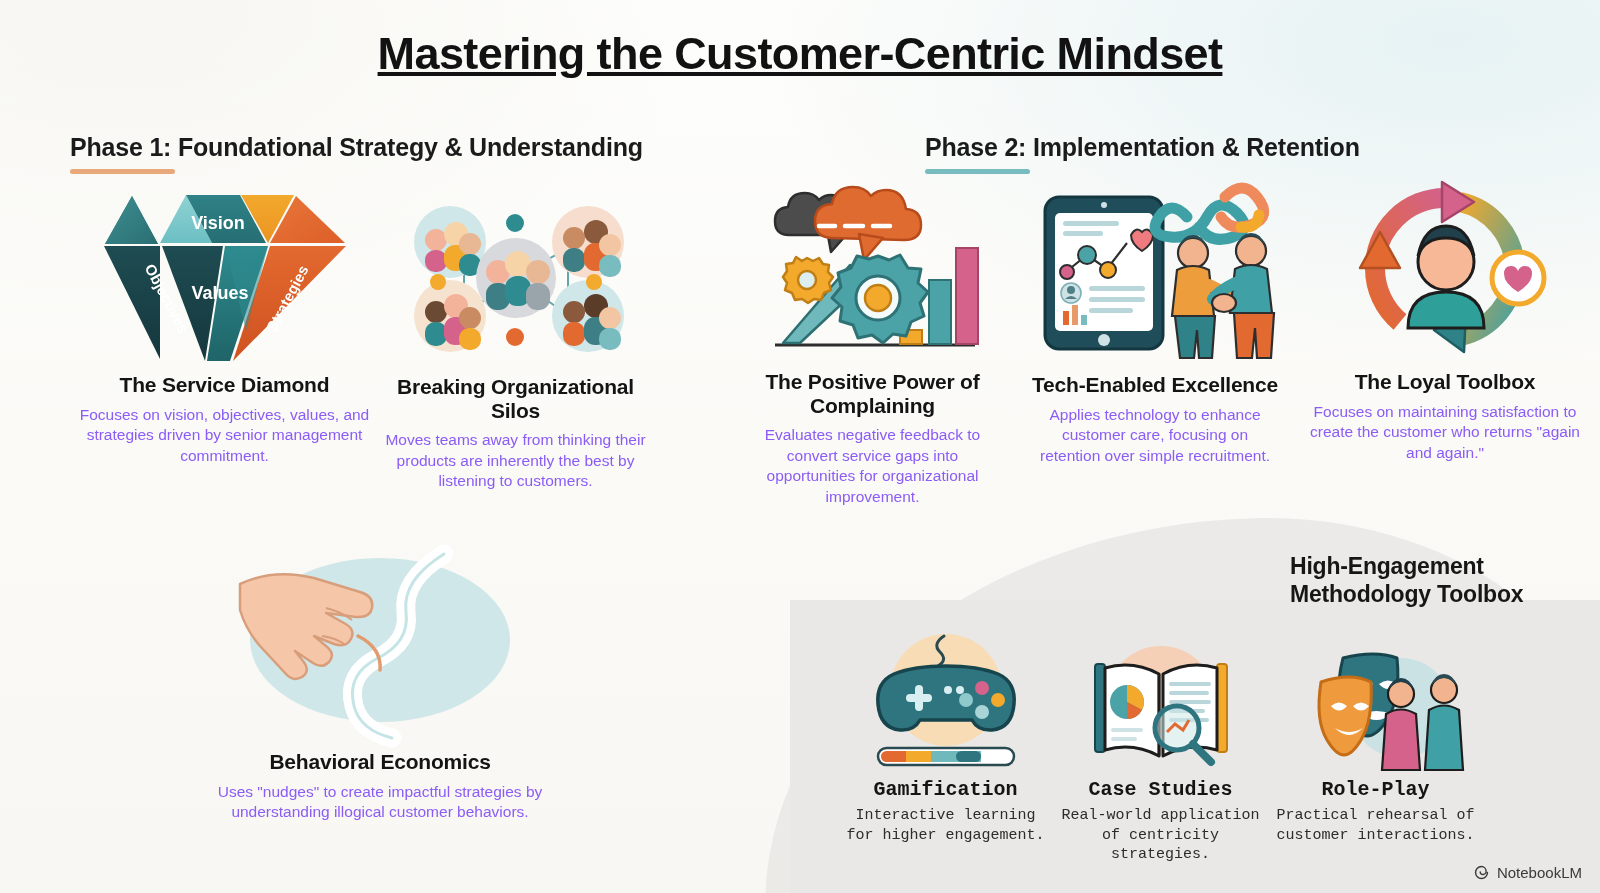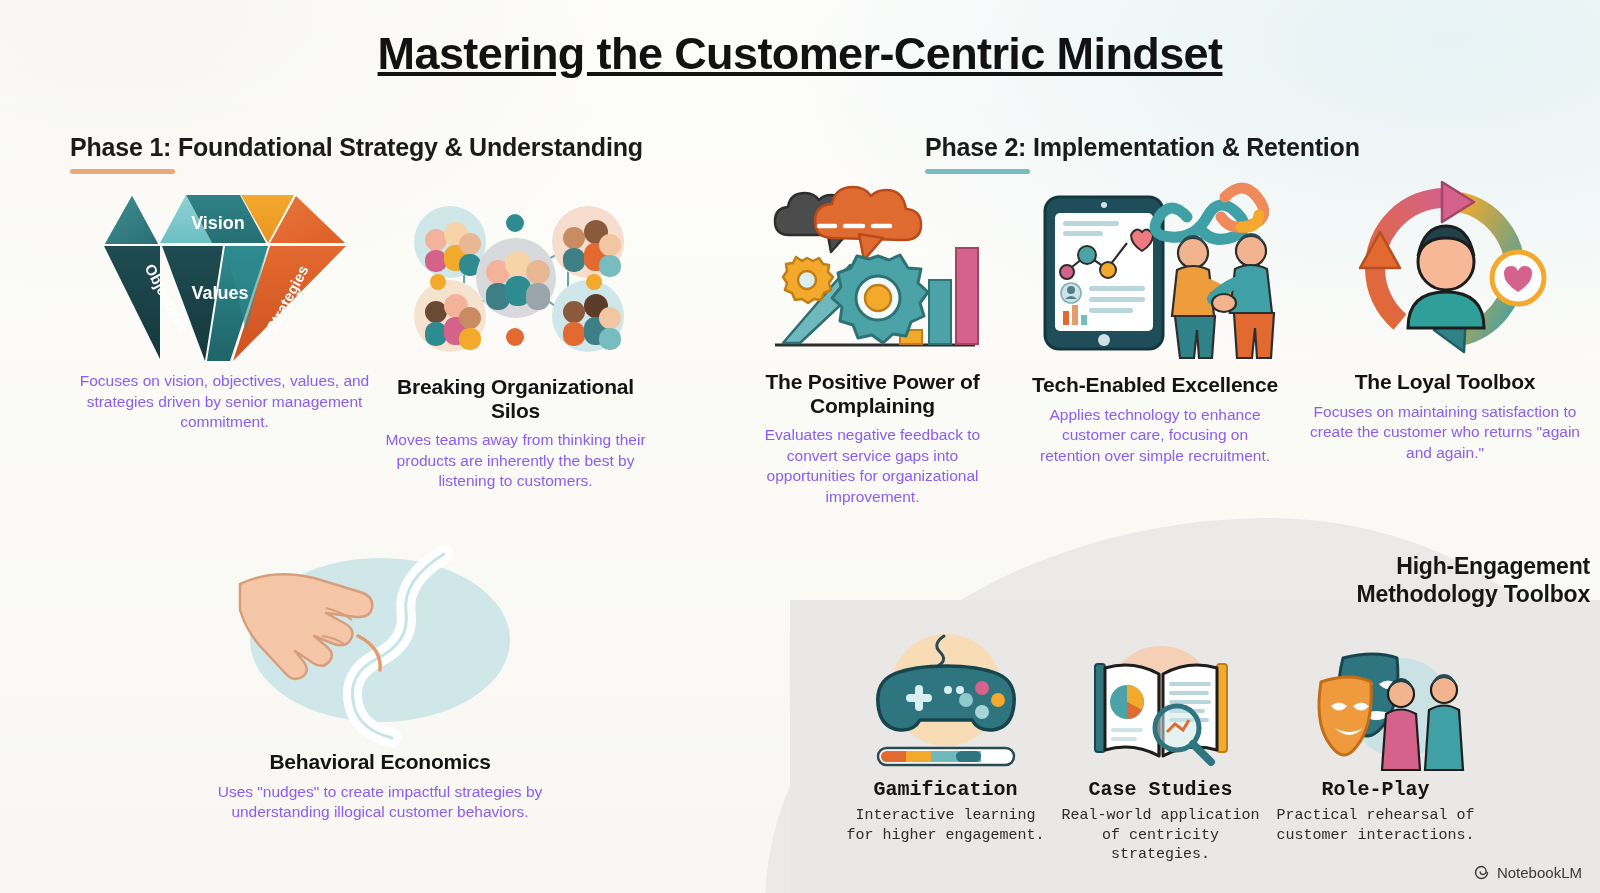--- a/index.html
+++ b/index.html
@@ -46,21 +46,21 @@
   .card h3{margin:10px 0 6px;font-size:21px;font-weight:700;line-height:1.12;color:#141414;letter-spacing:-.2px;}
   .card p{margin:8px;font-size:15.5px;line-height:1.33;color:#8b5cf6;}
 
   #card-diamond{left:62px;top:188px;width:325px;}
   #card-silos{left:373px;top:190px;width:285px;}
   #card-complaining{left:745px;top:185px;width:255px;}
   #card-tech{left:1030px;top:188px;width:250px;}
   #card-loyal{left:1300px;top:185px;width:290px;}
   #card-behavioral{left:205px;top:540px;width:350px;}
 
-  .toolbox-title{position:absolute;left:1290px;top:553px;width:300px;text-align:right;
+  .toolbox-title{position:absolute;left:1290px;top:553px;width:300px;text-align:left;
     font-size:23px;font-weight:700;line-height:1.2;color:#161616;letter-spacing:-.2px;}
 
   .tcard{position:absolute;text-align:center;width:215px;font-family:Liberation Mono, monospace;}
   .tcard .icon-wrap{height:145px;display:flex;align-items:flex-end;justify-content:center;}
   .tcard h3{margin:8px 0 5px;font-size:20px;font-weight:700;color:#141414;}
   .tcard p{margin:0;font-size:15px;line-height:1.3;color:#2c2c2c;}
   #tc-gam{left:838px;top:625px;}
   #tc-case{left:1053px;top:625px;}
   #tc-role{left:1268px;top:625px;}
 
@@ -143,20 +143,21 @@
         <polygon points="125,55 168,55 130,170 107,170" fill="url(#dg7)"></polygon>
         <polygon points="170,55 246,55 133,170" fill="url(#dg8)"></polygon>
 
         <polygon points="125,55 168,55 146,140" fill="#2e8b8f" opacity=".55"></polygon>
         <text x="118" y="38" fill="#ffffff" font-size="18" font-weight="700" font-family="Liberation Sans, sans-serif" text-anchor="middle">Vision</text>
         <text x="120" y="108" fill="#ffffff" font-size="18" font-weight="700" font-family="Liberation Sans, sans-serif" text-anchor="middle">Values</text>
         <text x="62" y="110" fill="#ffffff" font-size="15" font-weight="700" font-family="Liberation Sans, sans-serif" text-anchor="middle" transform="rotate(62 62 110)">Objectives</text>
         <text x="192" y="110" fill="#ffffff" font-size="15" font-weight="700" font-family="Liberation Sans, sans-serif" text-anchor="middle" transform="rotate(-62 192 110)">Strategies</text>
       </svg>
     </div>
+    <h3>The Service Diamond</h3>
     <p>Focuses on vision, objectives, values, and strategies driven by senior management commitment.</p>
   </div>
 
   <div class="card" id="card-silos">
     <div class="icon-wrap">
       <svg width="235" height="175" viewBox="0 0 235 175">
         <g stroke="#2e8b8f" stroke-width="2" fill="none" opacity=".75">
           <path d="M66 58 L117 88 L170 58"></path>
           <path d="M66 125 L117 88 L170 125"></path>
           <path d="M66 58 L66 125"></path>

